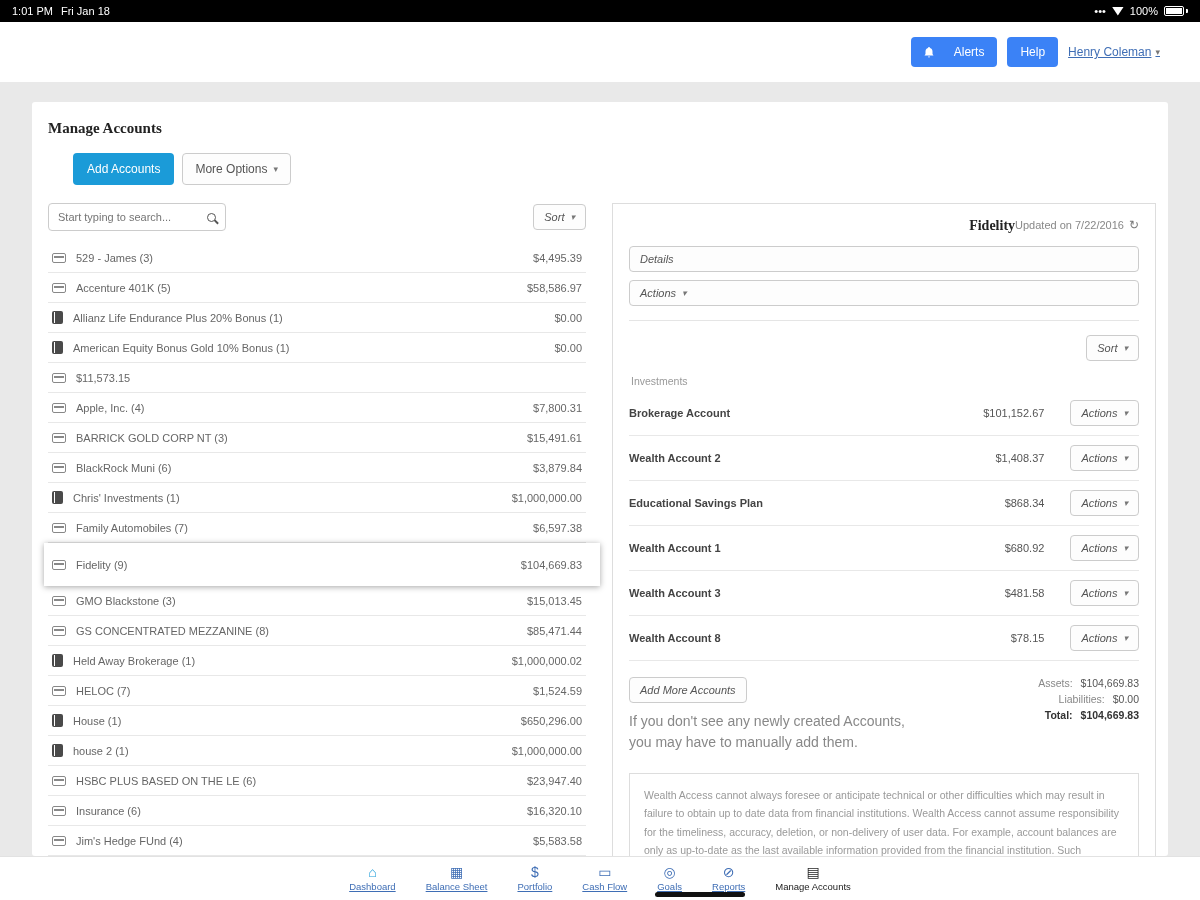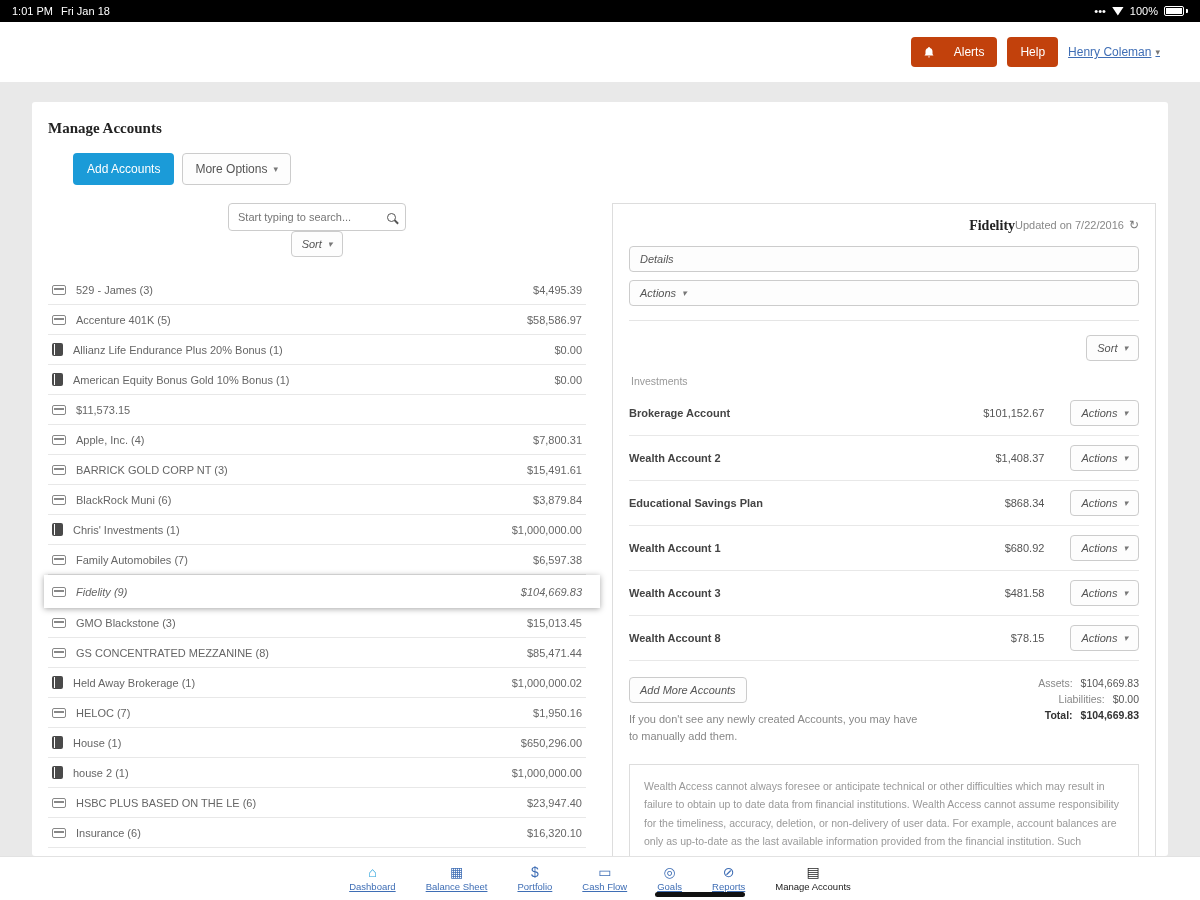--- a/index.html
+++ b/index.html
@@ -12,21 +12,21 @@
   .status-left { display:flex; gap:8px; align-items:center; }
   .status-right { display:flex; gap:6px; align-items:center; }
   .wifi { width:12px; height:9px; background:#fff; clip-path:polygon(50% 100%,0 0,100% 0); display:inline-block; }
   .batt { width:20px; height:10px; border:1px solid #fff; border-radius:2px; padding:1px; display:inline-block; }
   .batt i { display:block; width:100%; height:100%; background:#fff; }
   .batt-nub { width:2px; height:4px; background:#fff; border-radius:0 1px 1px 0; display:inline-block; margin-left:-4px; }
 
   
   .app-header { height:60px; background:#fff; display:flex; align-items:center;
     justify-content:flex-end; gap:10px; padding:0 40px; }
-  .navy-btn { background:#c2410c; color:#fff; border:none; border-radius:4px; padding:8px 13px;
+  .navy-btn { background:#3b82f6; color:#fff; border:none; border-radius:4px; padding:8px 13px;
     font-size:12px; display:flex; align-items:center; gap:20px; cursor:pointer; font-family:inherit; }
   .user-link { color:#3f6eb5; font-size:12px; text-decoration:underline; cursor:pointer; display:flex; gap:4px; align-items:center; }
 
   
   .card { margin:20px 32px 0; background:#fff; border-radius:3px; padding:16px 12px;
     height:754px; overflow:hidden; }
   .page-title { font-family:"Liberation Serif", serif; font-size:15px; font-weight:bold;
     color:#222; margin:2px 0 16px 4px; }
   .toolbar { display:flex; gap:8px; margin:0 0 18px 20px;padding-left:9px; }
   .btn-primary { background:#1b9bd8; color:#fff; border:none; border-radius:4px;
@@ -34,55 +34,55 @@
   .btn-default { background:#fdfdfd; color:#555; border:1px solid #ccc; border-radius:4px;
     padding:8px 12px; font-size:12px; cursor:pointer; display:inline-flex; align-items:center; gap:6px; font-family:inherit; }
   .btn-sm { padding:6px 10px; font-size:11px;font-style:italic; }
   .caret { font-size:9px; color:#777; }
 
   .panels { display:flex; gap:26px; }
   .left-panel { width:542px; flex:none; padding-left:4px; }
   .right-panel { flex:1; border:1px solid #ddd; padding:14px 16px 18px; align-self:flex-start; }
 
   
-  .search-row { display:flex; justify-content:space-between; align-items:center; margin-bottom:18px;flex-direction:column; }
+  .search-row { display:flex; justify-content:space-between; align-items:center; margin-bottom:12px; }
   .search-box { width:178px; height:28px; border:1px solid #ccc; border-radius:4px;
     display:flex; align-items:center; padding:0 9px; gap:6px; background:#fff; }
   .search-box input { border:none; outline:none; flex:1; font-size:11px; color:#777;
     font-family:inherit; background:transparent; }
   .mag { width:9px; height:9px; border:1.5px solid #555; border-radius:50%; position:relative; flex:none; }
   .mag::after { content:""; position:absolute; width:5px; height:1.5px; background:#555;
     transform:rotate(45deg); right:-4px; bottom:-2px; }
   .section-label { color:#999; font-size:10.5px; margin:2px 0 4px 2px; }
 
   .account-row { display:flex; align-items:center; gap:10px; height:30px;
     border-bottom:1px solid #e8e8e8; font-size:11px; color:#666; padding:0 4px; cursor:pointer; }
   .acct-name { flex:1; white-space:nowrap; overflow:hidden; text-overflow:ellipsis; }
   .acct-value { color:#666; }
   .i-card { width:14px; height:10px; border:1px solid #888; border-radius:2px; position:relative; display:inline-block; flex:none; }
   .i-card::after { content:""; position:absolute; left:1px; right:1px; top:2px; height:2px; background:#888; }
   .i-book { width:11px; height:13px; background:#4a4a4a; border-radius:2px; position:relative; display:inline-block; flex:none; }
   .i-book::after { content:""; position:absolute; left:2px; top:1px; bottom:1px; width:1px; background:#fff; }
-  .account-row.selected { background:#fff; height:33px; border-bottom:none; position:relative; z-index:2;
-    margin:0 -14px 0 -4px; padding:0 18px 0 8px; box-shadow:0 1px 6px rgba(0,0,0,.35);font-style:italic; }
+  .account-row.selected { background:#fff; height:43px; border-bottom:none; position:relative; z-index:2;
+    margin:0 -14px 0 -4px; padding:0 18px 0 8px; box-shadow:0 1px 6px rgba(0,0,0,.35); }
 
   
   .detail-header { display:flex; justify-content:flex-end; align-items:flex-start; }
   .detail-title { font-family:"Liberation Serif", serif; font-size:14px; font-weight:bold; color:#222; }
   .updated { font-size:11px; color:#888; display:flex; gap:5px; align-items:center; }
   .refresh { cursor:pointer; color:#777; font-size:12px; }
   .detail-buttons { display:flex; gap:8px; margin:12px 0 14px; padding-bottom:14px; border-bottom:1px solid #e5e5e5;flex-direction:column; }
   .sort-row { display:flex; justify-content:flex-end; margin:4px 0 14px; }
   .holding-row { display:flex; align-items:center; padding:9px 0; border-bottom:1px solid #e8e8e8; }
   .holding-name { flex:1; font-size:11px; font-weight:bold; color:#444; }
   .holding-value { width:110px; text-align:right; font-size:11px; color:#555; margin-right:26px; }
 
   .add-more-section { display:flex; justify-content:space-between; margin-top:16px; }
   .add-more-left { width:300px; }
-  .add-more-note { font-size:11px; color:#888; margin-top:8px; line-height:1.5; }
+  .add-more-note { font-size:14px; color:#888; margin-top:8px; line-height:1.5; }
   .totals { text-align:right; }
   .total-line { display:flex; justify-content:flex-end; gap:8px; font-size:10.5px;
     color:#888; margin-bottom:4px; }
   .total-line .tval { color:#555; }
   .total-line.grand { font-weight:bold; color:#333; }
   .total-line.grand .tval { color:#333; }
 
   .disclaimer { border:1px solid #ddd; margin-top:20px; padding:12px 14px;
     font-size:10.5px; color:#999; line-height:1.75; }
 
@@ -227,21 +227,21 @@
             <span class="acct-value">$85,471.44</span>
           </div>
           <div class="account-row">
             <span class="acct-icon i-book"></span>
             <span class="acct-name">Held Away Brokerage (1)</span>
             <span class="acct-value">$1,000,000.02</span>
           </div>
           <div class="account-row">
             <span class="acct-icon i-card"></span>
             <span class="acct-name">HELOC (7)</span>
-            <span class="acct-value">$1,950.16</span>
+            <span class="acct-value">$1,524.59</span>
           </div>
           <div class="account-row">
             <span class="acct-icon i-book"></span>
             <span class="acct-name">House (1)</span>
             <span class="acct-value">$650,296.00</span>
           </div>
           <div class="account-row">
             <span class="acct-icon i-book"></span>
             <span class="acct-name">house 2 (1)</span>
             <span class="acct-value">$1,000,000.00</span>

